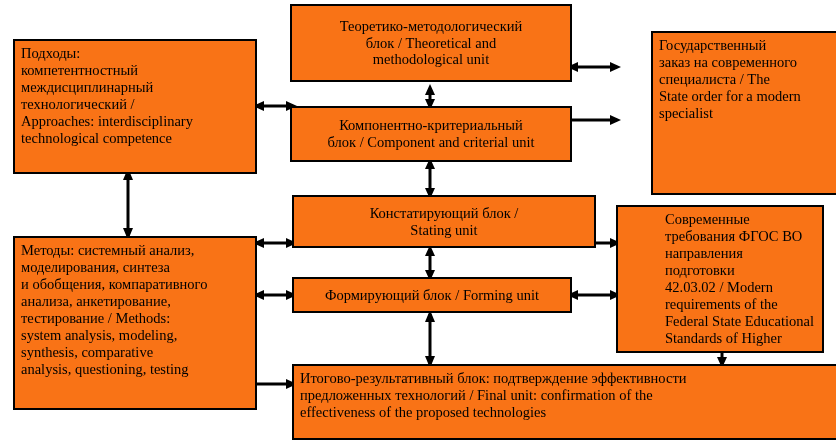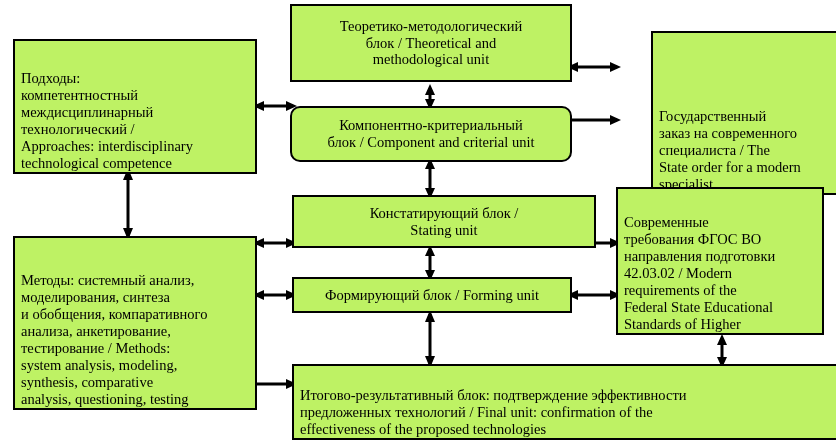--- a/index.html
+++ b/index.html
@@ -13,38 +13,38 @@
     height: 446px;
     background: #ffffff;
     font-family: "Liberation Serif", "DejaVu Serif", serif;
     color: #000000;
     overflow: hidden;
   }
   .box {
     position: absolute;
     box-sizing: border-box;
     border: 2px solid #000000;
-    background: #bef264;
+    background: #f97316;
     display: flex;
     align-items: center;
     justify-content: center;
     overflow: hidden;
     z-index: 3;
   }
   .box .txt {
     display: block;
     width: 100%;
     padding: 0 6px;
     line-height: 1.17;
     font-size: 14.5px;
     white-space: pre-line;
   }
   .align-left .txt { text-align: left; }
   .align-center .txt { text-align: center; }
-  .box.top-align { align-items: flex-end; }
+  .box.top-align { align-items: flex-start; }
   .box.top-align .txt { padding-top: 4px; }
 
   
   .conn {
     position: absolute;
     z-index: 1;
   }
   .conn svg { display: block; overflow: visible; }
 </style>
 </head>
@@ -186,31 +186,31 @@
   </div>
 
   <div class="box align-left top-align" style="left:616px; top:31px; width:208px; height:164px;margin-left:35px;">
     <span class="txt">Государственный
 заказ на современного
 специалиста / The
 State order for a modern
 specialist</span>
   </div>
 
-  <div class="box align-center" style="left:290px; top:106px; width:282px; height:56px;border-radius:10px;">
+  <div class="box align-center" style="left:290px; top:106px; width:282px; height:56px;">
     <span class="txt">Компонентно-критериальный
 блок / Component and criterial unit</span>
   </div>
 
   <div class="box align-center" style="left:292px; top:195px; width:304px; height:53px;">
     <span class="txt">Констатирующий блок /
 Stating unit</span>
   </div>
 
-  <div class="box align-left top-align" style="left:616px; top:187px; width:208px; height:148px;">
+  <div class="box align-left top-align" style="left:616px; top:205px; width:208px; height:148px;padding-left:41px;">
     <span class="txt">Современные
 требования ФГОС ВО
 направления подготовки
 42.03.02 / Modern
 requirements of the
 Federal State Educational
 Standards of Higher</span>
   </div>
 
   <div class="box align-center" style="left:292px; top:277px; width:280px; height:36px;">

